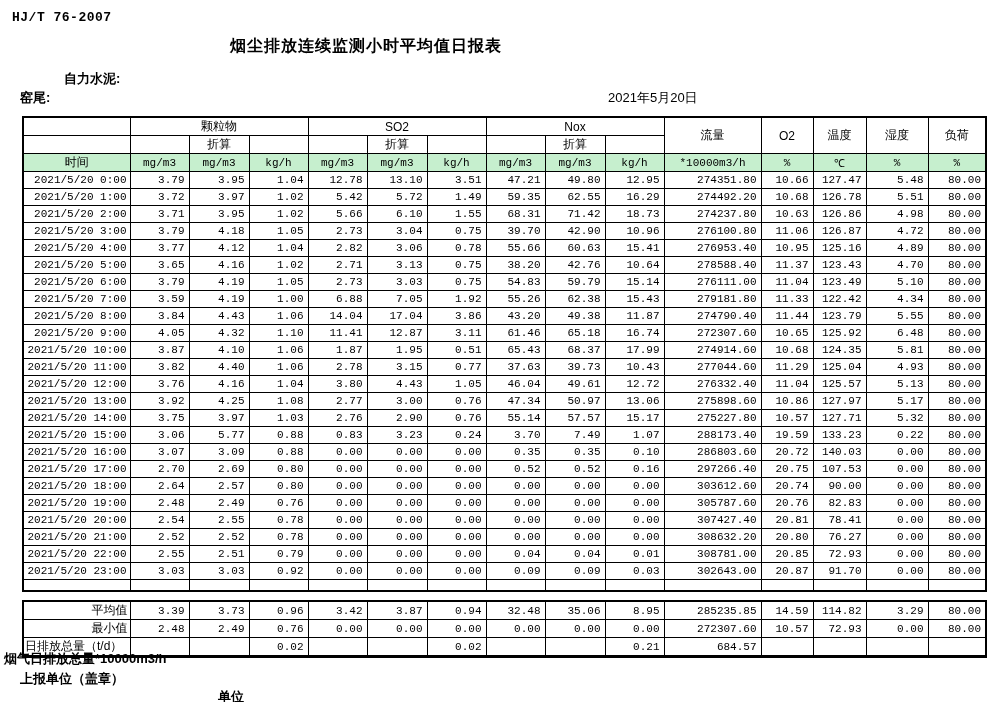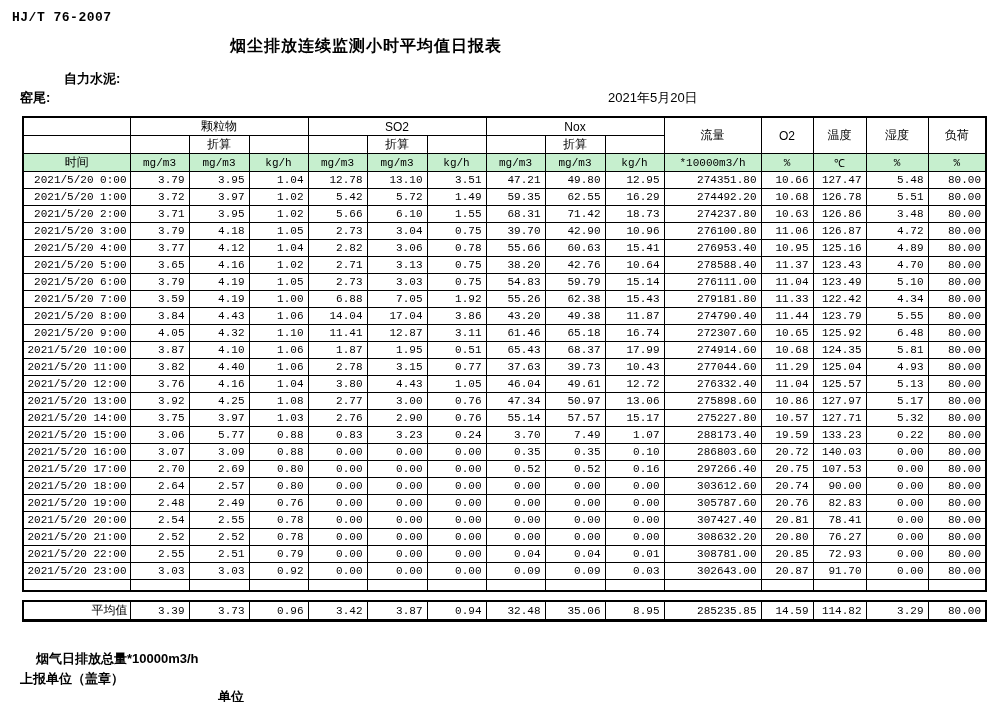--- a/index.html
+++ b/index.html
@@ -7,21 +7,21 @@
     width:1007px;height:702px;background:#ffffff;position:relative;
     font-family:"Liberation Sans",sans-serif;color:#000;
   }
   .abs{position:absolute;}
   #doc-code{top:10px;left:12px;font:bold 13px "Liberation Mono",monospace;letter-spacing:0.5px;}
   #page-title{top:36px;left:230px;font:bold 16px "Liberation Sans",sans-serif;letter-spacing:1px;}
   #company-line{top:70px;left:20px;font:bold 13px "Liberation Sans",sans-serif;margin-left:44px;}
   #site-line{top:89px;left:20px;font:bold 13px "Liberation Sans",sans-serif;}
   #date-line{top:89px;left:608px;font:13px "Liberation Sans",sans-serif;}
   #tables-wrap{top:116px;left:22px;}
-  #footer-note{top:650px;left:36px;font:bold 13px "Liberation Sans",sans-serif;}
+  #footer-note{top:650px;left:4px;font:bold 13px "Liberation Sans",sans-serif;}
   #footer-report-unit{top:670px;left:20px;font:bold 13px "Liberation Sans",sans-serif;}
   #footer-unit{top:688px;left:218px;font:bold 13px "Liberation Sans",sans-serif;}
 
   table{border-collapse:collapse;table-layout:fixed;}
   #main-table{border:2px solid #000;padding-left:36px;}
   #summary-table{border:2px solid #000;border-bottom:3px solid #000;margin-top:8px;}
   td{
     border:1px solid #000;height:16px;padding:0;
     white-space:nowrap;overflow:hidden;
     font:11px "Liberation Mono",monospace;
@@ -160,21 +160,21 @@
           <td class="num">1.02</td>
           <td class="num">5.66</td>
           <td class="num">6.10</td>
           <td class="num">1.55</td>
           <td class="num">68.31</td>
           <td class="num">71.42</td>
           <td class="num">18.73</td>
           <td class="num">274237.80</td>
           <td class="num">10.63</td>
           <td class="num">126.86</td>
-          <td class="num">3.48</td>
+          <td class="num">4.98</td>
           <td class="num">80.00</td>
         </tr>
         <tr>
           <td class="time">2021/5/20 3:00</td>
           <td class="num">3.79</td>
           <td class="num">4.18</td>
           <td class="num">1.05</td>
           <td class="num">2.73</td>
           <td class="num">3.04</td>
           <td class="num">0.75</td>
@@ -576,20 +576,54 @@
           <td class="num">0.94</td>
           <td class="num">32.48</td>
           <td class="num">35.06</td>
           <td class="num">8.95</td>
           <td class="num">285235.85</td>
           <td class="num">14.59</td>
           <td class="num">114.82</td>
           <td class="num">3.29</td>
           <td class="num">80.00</td>
         </tr>
+        <tr>
+          <td class="sum-label">最小值</td>
+          <td class="num">2.48</td>
+          <td class="num">2.49</td>
+          <td class="num">0.76</td>
+          <td class="num">0.00</td>
+          <td class="num">0.00</td>
+          <td class="num">0.00</td>
+          <td class="num">0.00</td>
+          <td class="num">0.00</td>
+          <td class="num">0.00</td>
+          <td class="num">272307.60</td>
+          <td class="num">10.57</td>
+          <td class="num">72.93</td>
+          <td class="num">0.00</td>
+          <td class="num">80.00</td>
+        </tr>
+        <tr>
+          <td class="sum-label left">日排放总量（t/d）</td>
+          <td class="num"></td>
+          <td class="num"></td>
+          <td class="num">0.02</td>
+          <td class="num"></td>
+          <td class="num"></td>
+          <td class="num">0.02</td>
+          <td class="num"></td>
+          <td class="num"></td>
+          <td class="num">0.21</td>
+          <td class="num">684.57</td>
+          <td class="num"></td>
+          <td class="num"></td>
+          <td class="num"></td>
+          <td class="num"></td>
+        </tr>
       </tbody>
   </table>
 
 </div>
 
 <div class="abs" id="footer-note">烟气日排放总量*10000m3/h</div>
 <div class="abs" id="footer-report-unit">上报单位（盖章）</div>
 <div class="abs" id="footer-unit">单位</div>
 
 </body></html>

